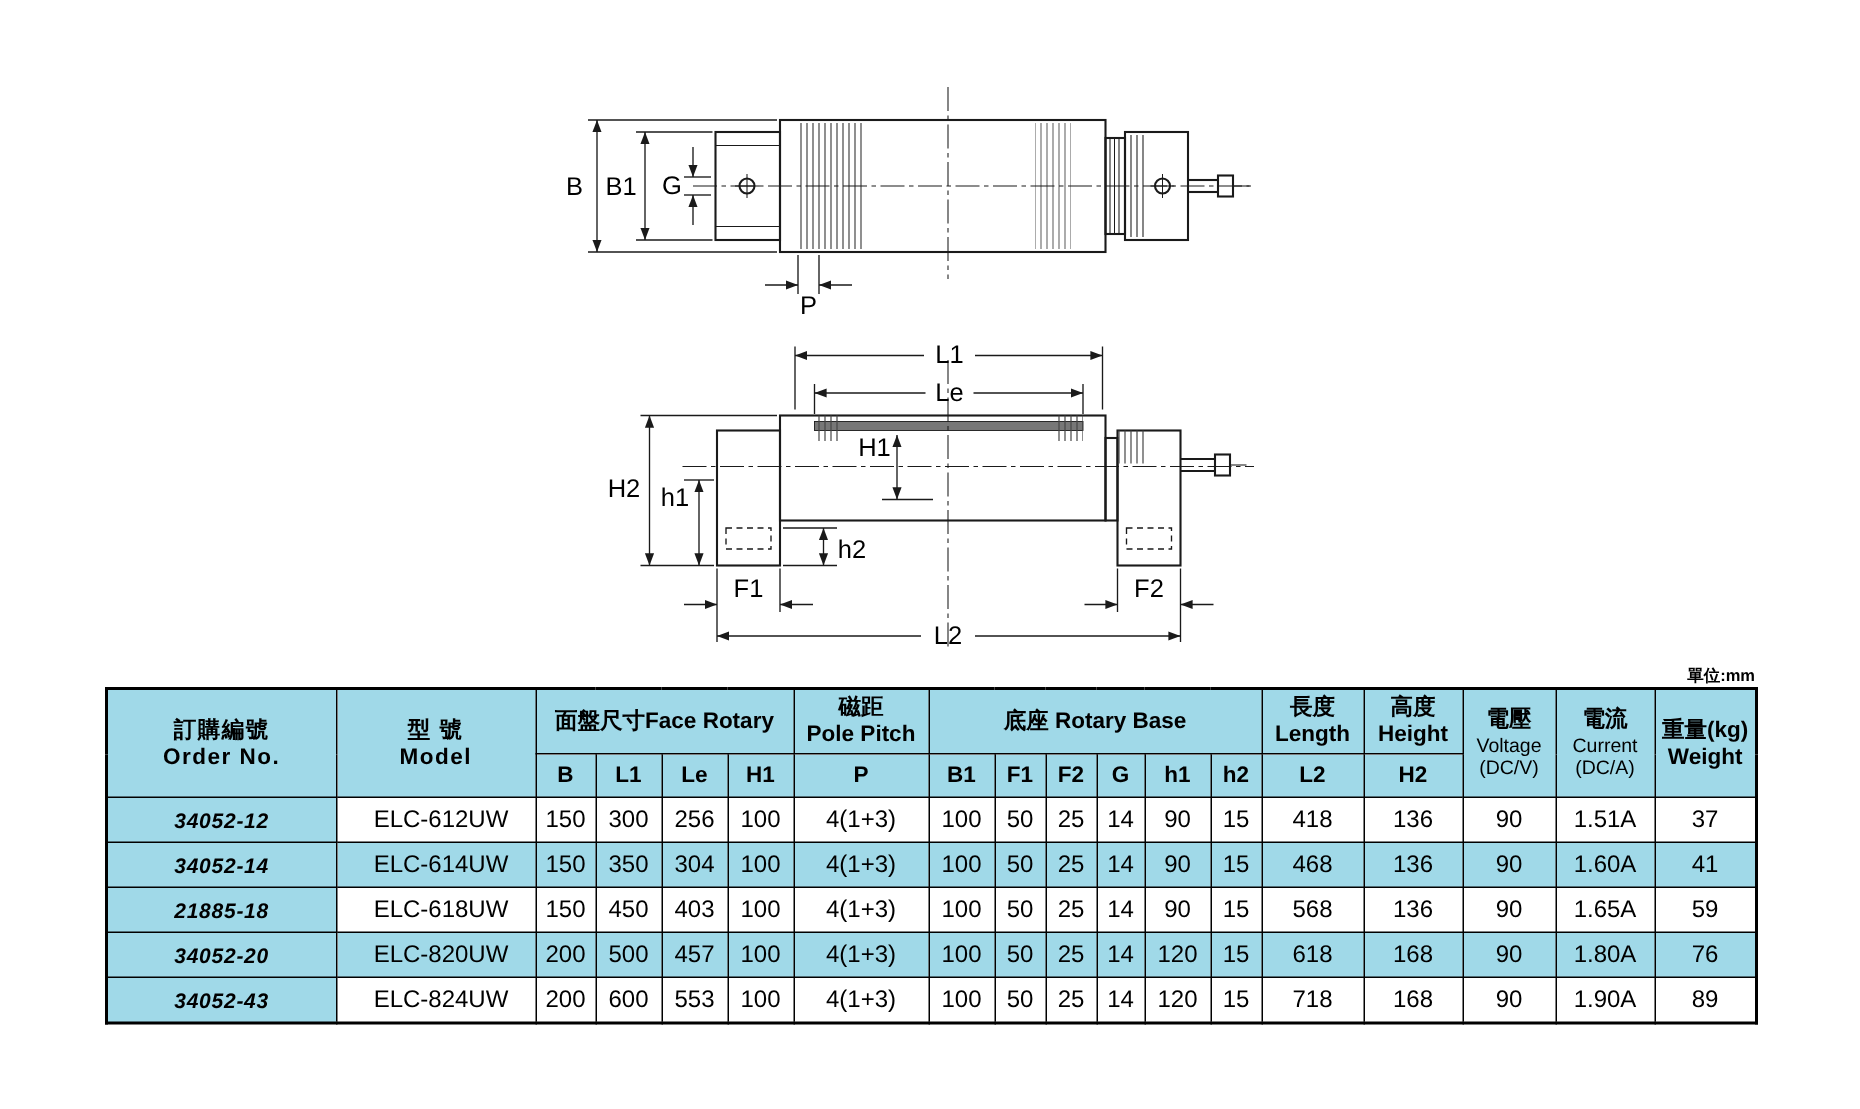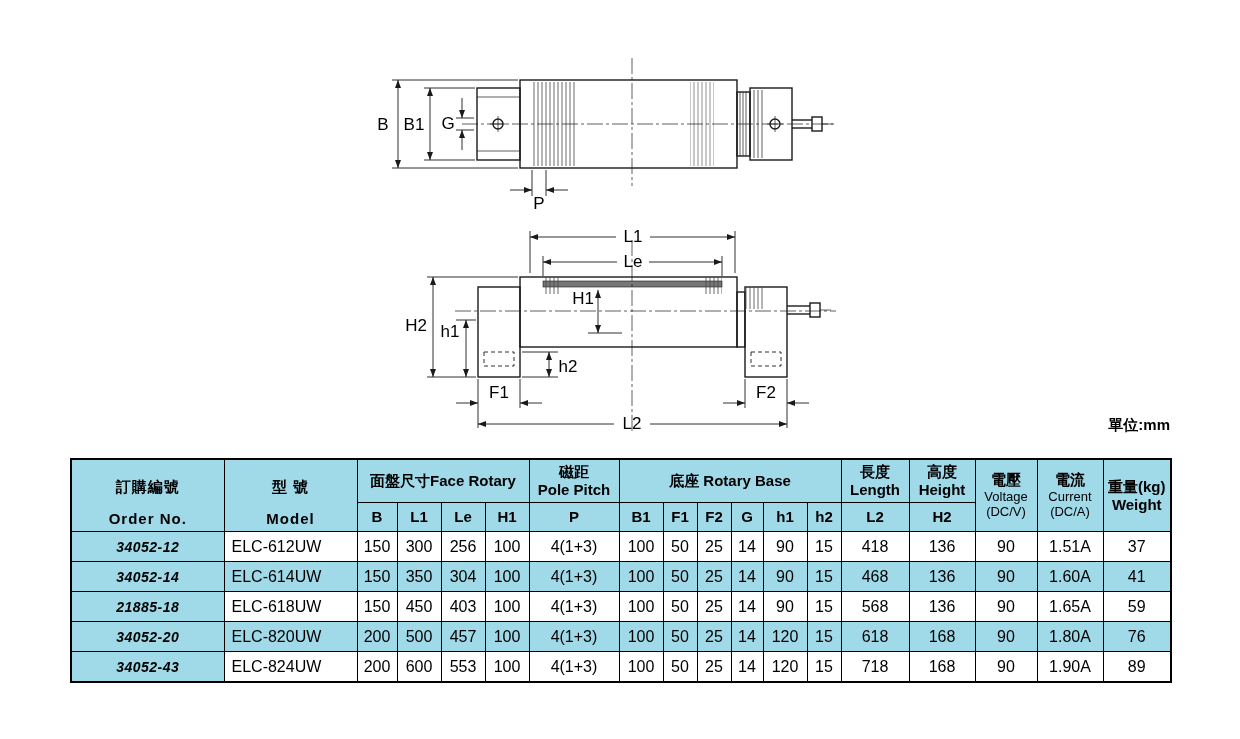--- a/index.html
+++ b/index.html
@@ -13,22 +13,22 @@
   }
   svg{display:block;}
   .part{fill:none;stroke:#1a1a1a;stroke-width:1.4;}
   .thin{fill:none;stroke:#1a1a1a;stroke-width:0.7;}
   .dim{fill:none;stroke:#1a1a1a;stroke-width:0.9;}
   .cl{fill:none;stroke:#1a1a1a;stroke-width:0.7;stroke-dasharray:16 3 3 3;}
   .dash{fill:none;stroke:#1a1a1a;stroke-width:0.9;stroke-dasharray:4 3;}
   .lbl{font-family:"Liberation Sans", sans-serif;font-size:17px;fill:#000;text-anchor:middle;}
 
   .unit-note{
-    position:absolute;top:416px;right:70px;
-    font-size:15px;font-weight:bold;
+    position:absolute;top:443px;right:70px;
+    font-size:11px;font-weight:bold;
   }
 
   .spec-table{
     position:absolute;left:70px;top:458px;
     width:1100px;
     border-collapse:collapse;
     border:2px solid #000;
     table-layout:fixed;
   }
   .spec-table th,.spec-table td{
@@ -48,22 +48,22 @@
   .hrow2 th{height:28px;font-size:16px;}
   .spec-table tbody td{
     height:29px;font-size:16px;background:#fff;
   }
   .spec-table tbody tr.alt td{background:var(--header-bg,#a0d9e8);}
   .spec-table td.order-cell{
     background:var(--header-bg,#a0d9e8);
     font-weight:bold;font-style:italic;font-size:14px;
     letter-spacing:0.5px;
   }
-  .spec-table td.model-cell{text-align:left;padding-left:7px;font-size:16px;}
-  .sp{letter-spacing:1px;margin-top:14px;}
+  .spec-table td.model-cell{text-align:center;padding-left:7px;font-size:16px;}
+  .sp{letter-spacing:1px;}
   .sm{font-size:13px;font-weight:normal;}
 </style>
 </head>
 <body>
 
 <div class="page">
 
   <svg width="1240" height="450" viewBox="0 0 1240 450">
     <defs>
       <marker id="arr" viewBox="0 0 10 10" refX="9" refY="5" markerWidth="10" markerHeight="10" orient="auto-start-reverse">

